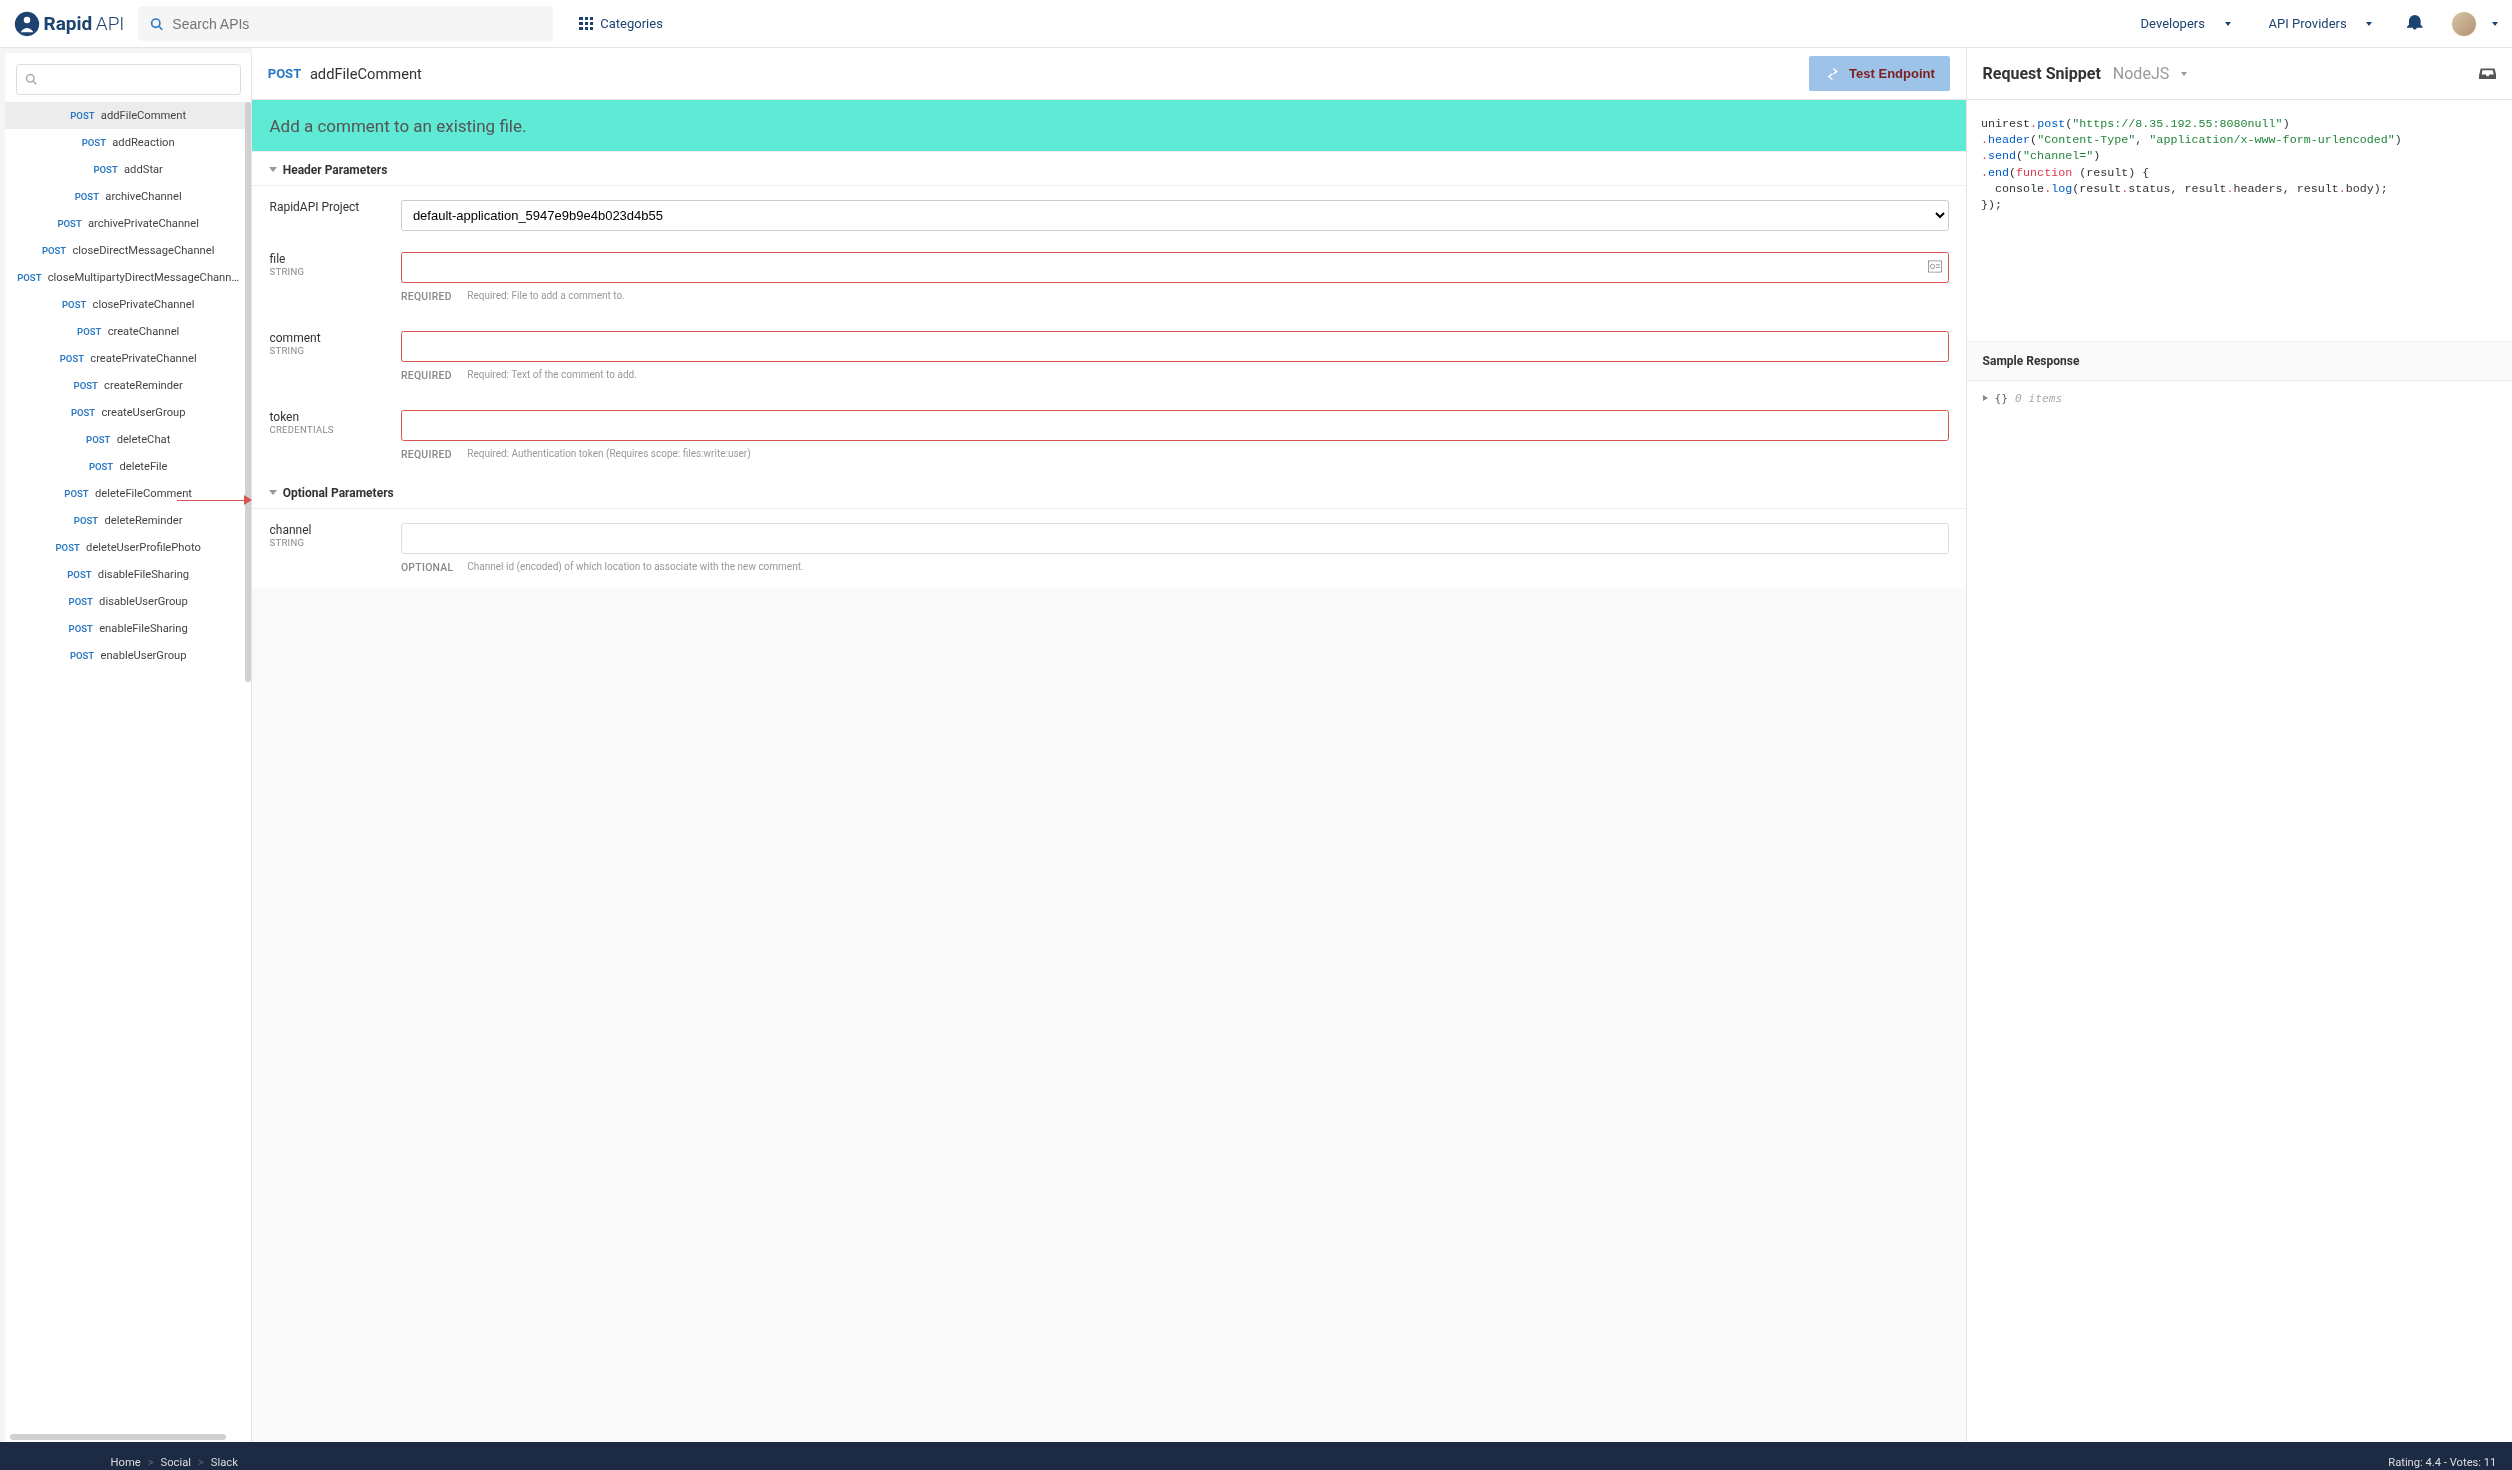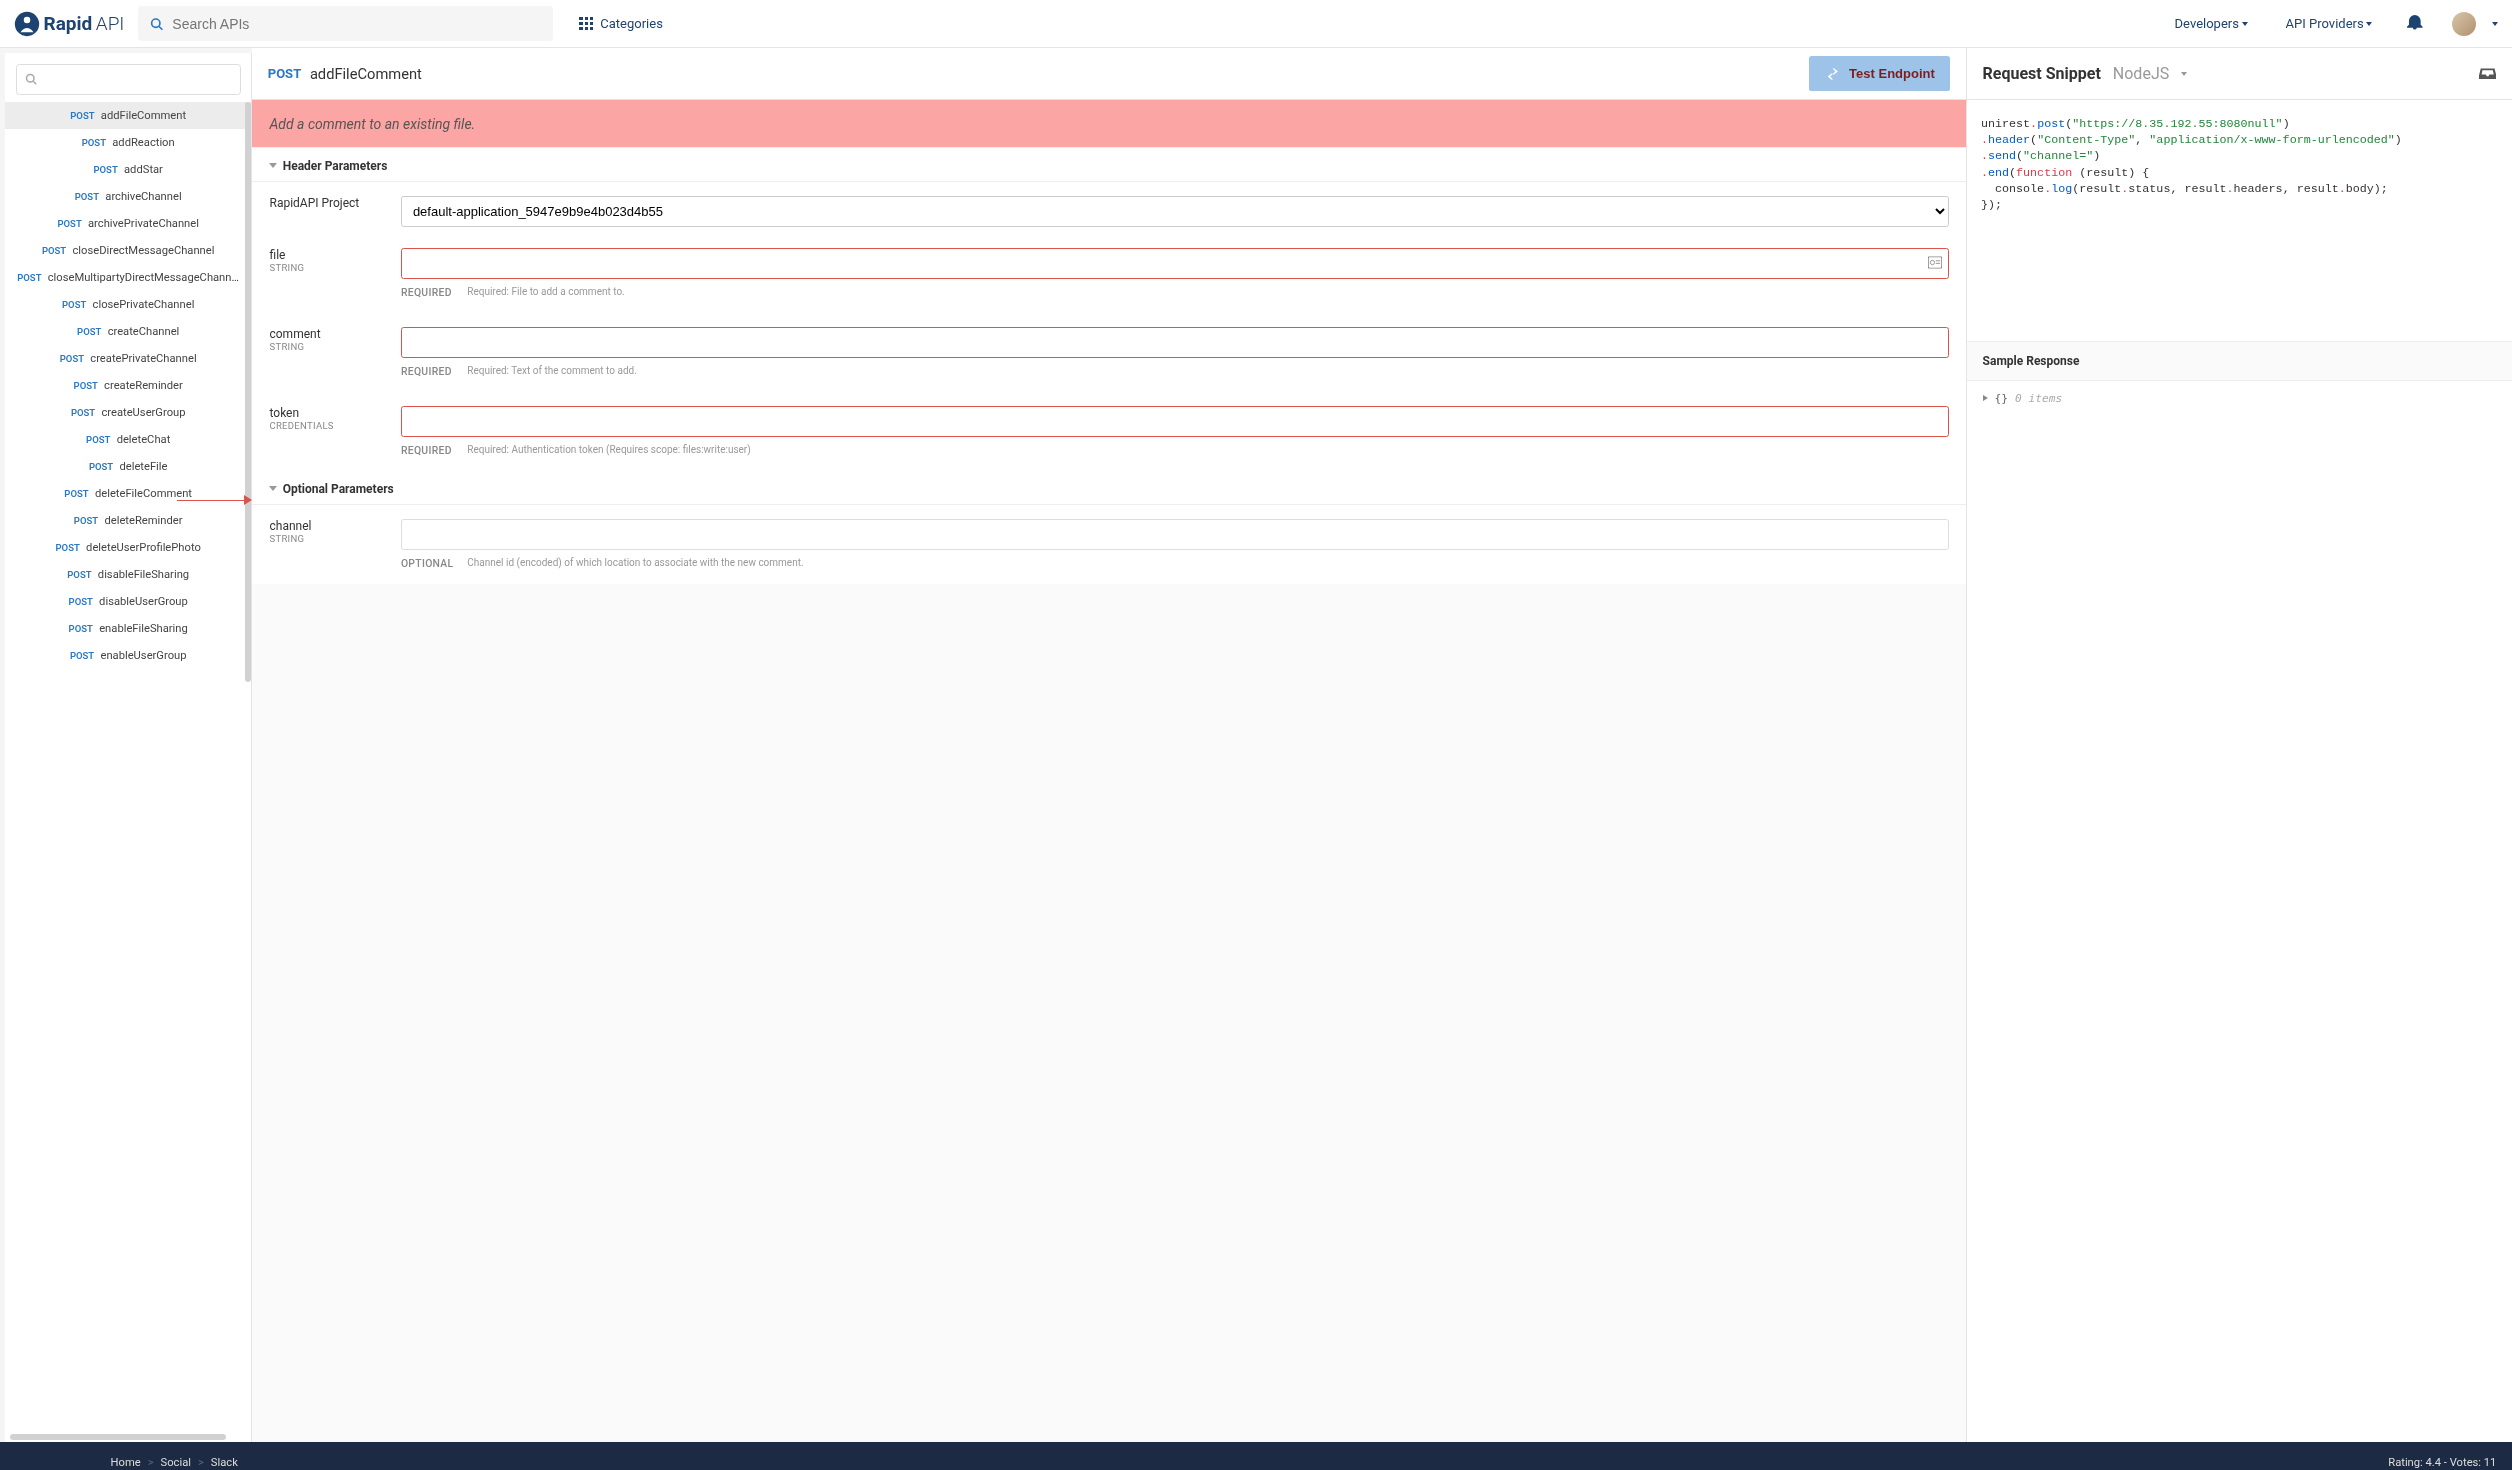--- a/index.html
+++ b/index.html
@@ -34,21 +34,21 @@
     height: 35px;
     gap: 8.7px;
   }
   .searchbar input {
     border: none; background: transparent; outline: none;
     font-size: 14px; width: 100%; color: #555;
   }
   .search-icon { color: #2a78c4; }
   .categories-link { display: flex; align-items: center; gap: 7px; color: #1d4371; font-size: 13px; margin-left: 12px;}
   .flex-spacer { flex: 1; }
-  .nav-link { color: #1d4371; font-size: 13px; display: flex; align-items: center; gap: 1px; padding: 0 12px; cursor: pointer;}
+  .nav-link { color: #1d4371; font-size: 13px; display: flex; align-items: center; gap: 18px; padding: 0 12px; cursor: pointer;}
   .bell-icon { color: #1d4371; padding: 0 8.7px; }
   .avatar {
     width: 24px; height: 24px; border-radius: 50%;
     background: linear-gradient(135deg,#d8c6a8,#b09070);
     margin-left: 7px;
   }
   .caret {
     display: inline-block;
     width: 0; height: 0;
     border-left: 3.5px solid transparent;
@@ -134,23 +134,23 @@
     display: flex; align-items: center; gap: 8.7px;
     cursor: pointer;
   }
   .center-body {
     overflow-y: auto;
     flex: 1;
     background: #fafafa;
   }
   .description {
     padding: 15.6px 17.3px;
-    background: #fca5a5;
+    background: #5eead4;
     border-bottom: 0.9px solid #eee;
-    color: #555; font-size: 14px; font-style: italic;
+    color: #555; font-size: 17px;
   }
   .section-header {
     padding: 10.4px 17.3px 8.7px 17.3px;
     font-weight: 700;
     color: #333;
     font-size: 12px;
     display: flex; align-items: center; gap: 5.2px;
     border-bottom: 0.9px solid #eee;
     background: #fff;
   }

